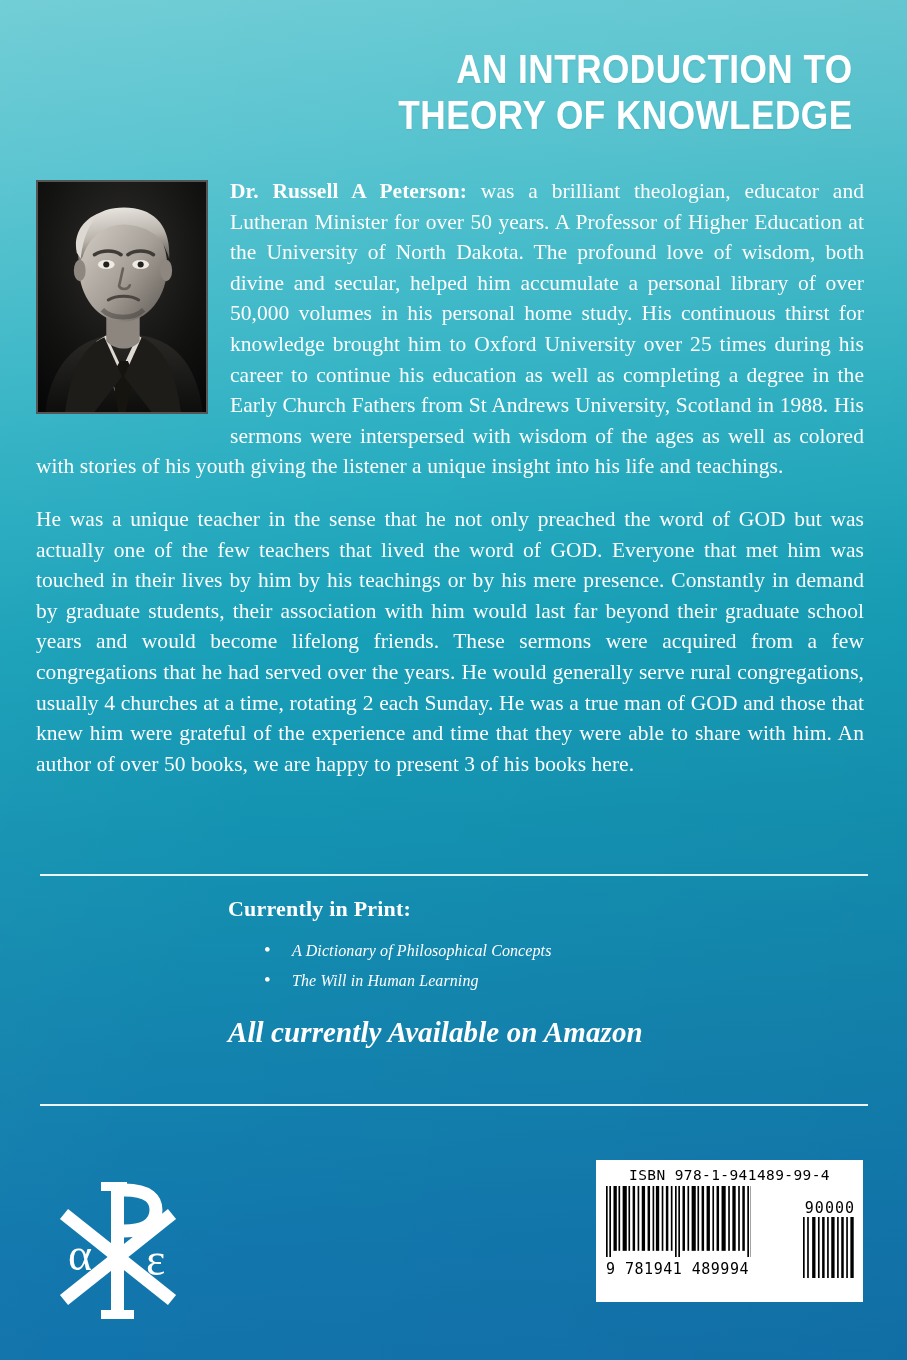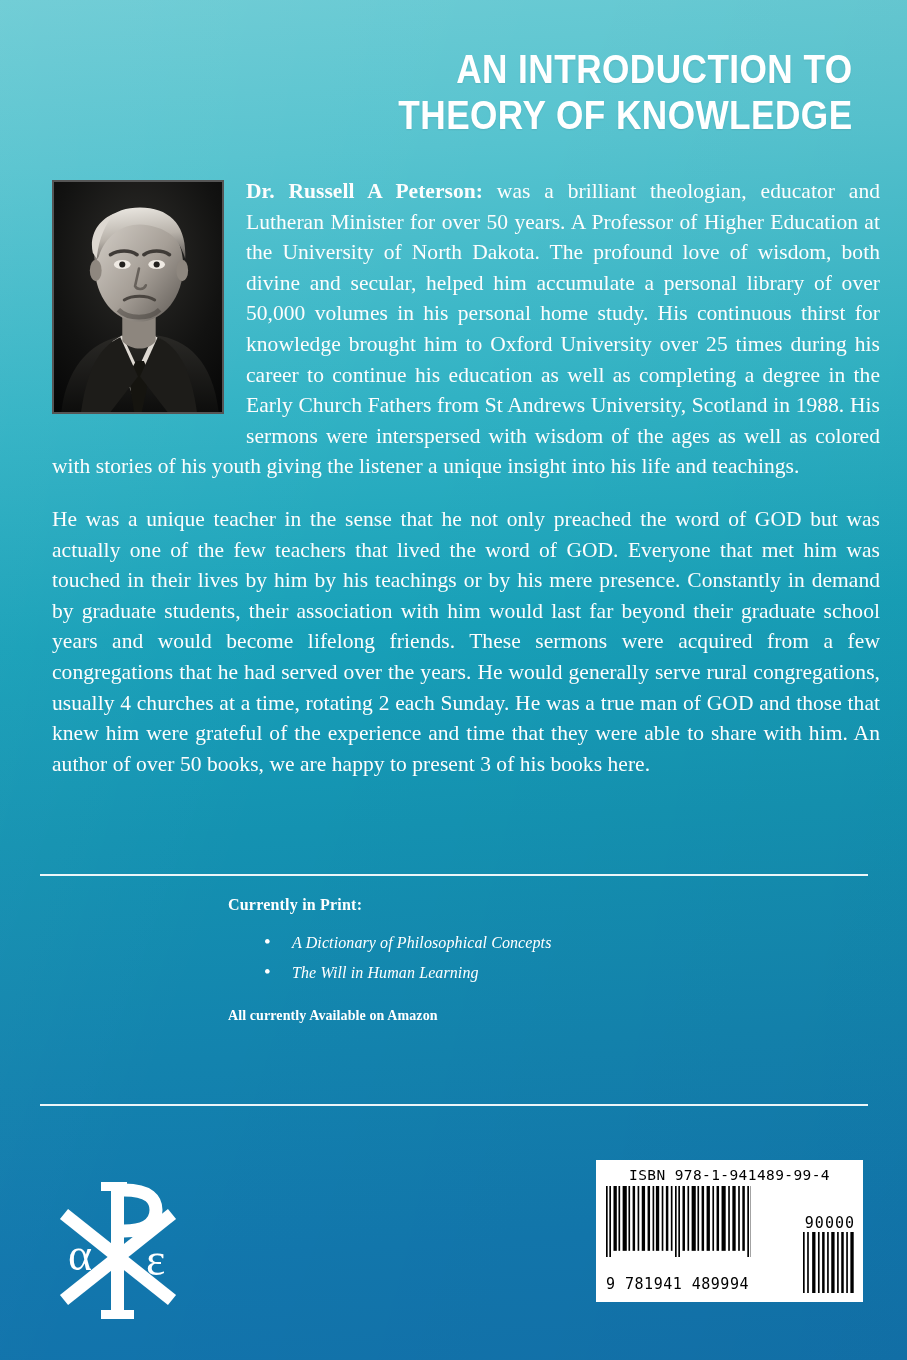--- a/index.html
+++ b/index.html
@@ -58,21 +58,21 @@
     transform: scaleX(0.88);
     transform-origin: center;
     color: #ffffff;
     text-shadow: 0 1px 2px rgba(0,0,0,0.08);
   }
 
   
   .content {
     position: absolute;
     top: 176px;
-    left: 52px;
+    left: 36px;
     width: 828px;
     z-index: 3;
   }
 
   .portrait {
     float: left;
     width: 172px;
     height: 234px;
     margin: 4px 22px 10px 0;
     border: 2px solid rgba(255,255,255,0.30);
@@ -109,21 +109,21 @@
 
   
   .inprint {
     position: absolute;
     top: 896px;
     left: 228px;
     width: 600px;
     z-index: 3;
   }
   .inprint-heading {
-    font-size: 16px;
+    font-size: 22px;
     font-weight: 700;
     margin: 0 0 14px 0;
     letter-spacing: 0.2px;
   }
   ul.booklist {
     list-style: none;
     margin: 0 0 0 0;
     padding: 0 0 0 36px;
   }
   ul.booklist li {
@@ -138,23 +138,24 @@
     content: "\2022";
     position: absolute;
     left: 0;
     top: -1px;
     font-style: normal;
     font-size: 19px;
     color: #ffffff;
   }
   .amazon-line {
     margin: 20px 0 0 0;
-    font-size: 14px;
+    font-size: 29px;
     font-weight: 700;
     letter-spacing: 0.1px;
+    font-style: italic;
   }
 
   
   .logo {
     position: absolute;
     left: 38px;
     top: 1174px;
     width: 160px;
     height: 152px;
     z-index: 3;
@@ -194,21 +195,21 @@
   .bc-addon-label {
     font-size: 15px;
     letter-spacing: 1px;
     text-align: right;
     line-height: 17px;
   }
   .bars { display: block; width: 100%; }
   .ean-digits {
     font-size: 15px;
     letter-spacing: 0.5px;
-    margin-top: 19px;
+    margin-top: 4px;
     line-height: 17px;
     white-space: nowrap;
   }
 </style>
 </head>
 <body>
 
 <div class="cover">
 
   <div class="title-block">

